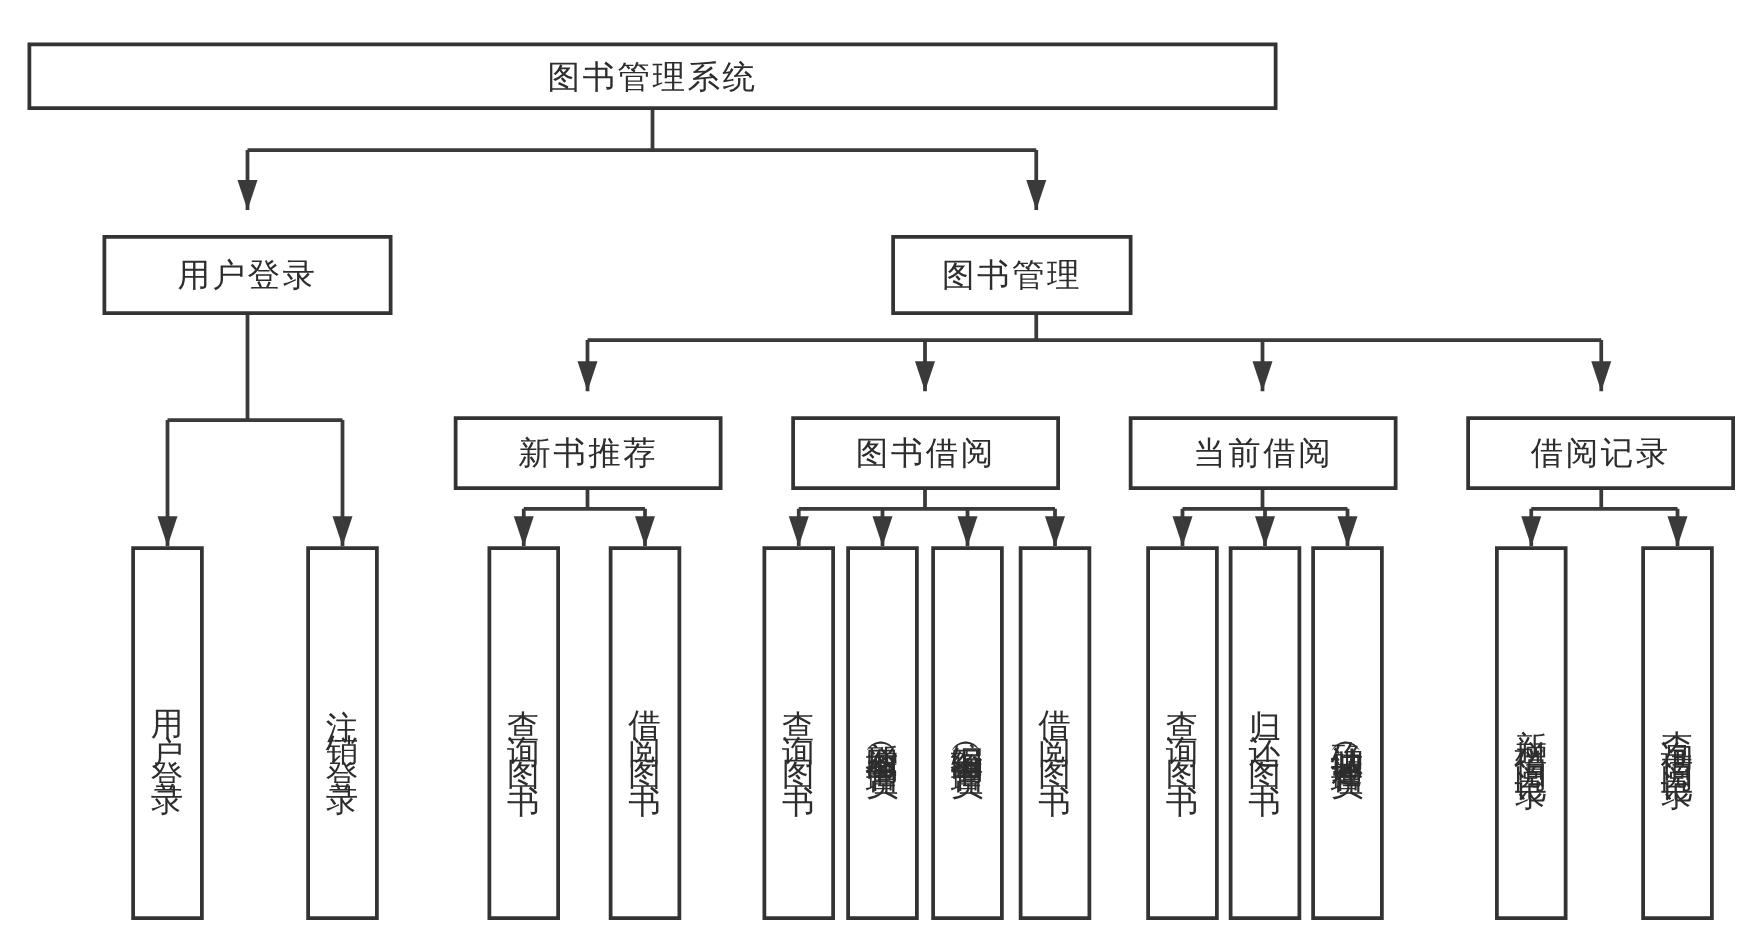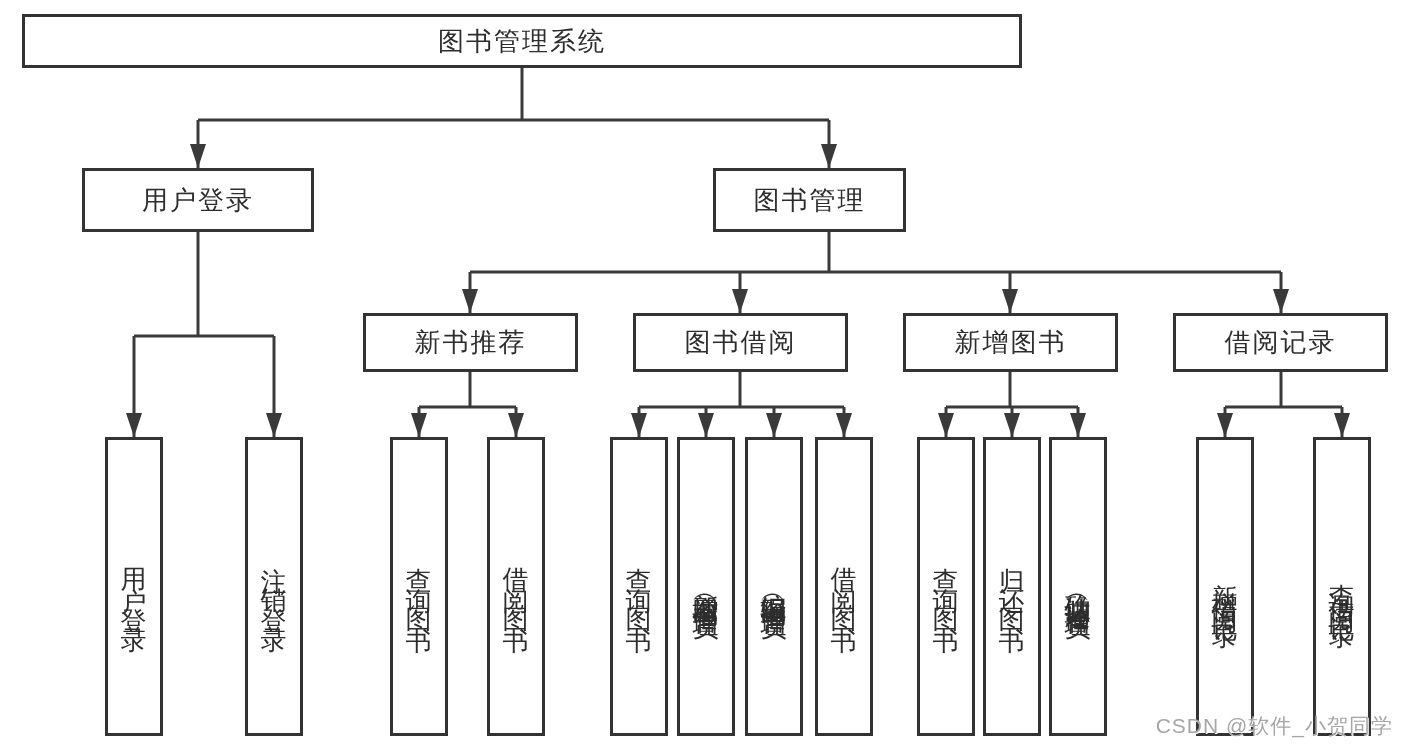--- a/index.html
+++ b/index.html
@@ -4,21 +4,21 @@
 <style>
   html,body{margin:0;padding:0;background:#fff;}
   #stage{
     position:relative;width:1405px;height:747px;background:#ffffff;overflow:hidden;
     font-family:"Liberation Sans","DejaVu Sans",sans-serif;color:#2d2d2d;
   }
   svg.wires{position:absolute;left:0;top:0;z-index:1;}
   .node{
     position:absolute;box-sizing:border-box;background:#ffffff;border:3px solid #333333;
     display:flex;align-items:center;justify-content:center;z-index:2;
-    font-size:26px;letter-spacing:2px;white-space:nowrap;
+    font-size:26px;letter-spacing:2px;white-space:nowrap;margin-top:20px;
   }
   .root{left:22px;top:14px;width:1000px;height:54px;}
   .lvl2{top:168px;height:64px;}
   .lvl3{top:313px;height:59px;border-width:3px;}
   .leaf{
     position:absolute;box-sizing:border-box;background:#fff;border:3px solid #333333;
     top:437px;width:58px;height:299px;z-index:2;
     display:flex;align-items:center;justify-content:center;
   }
   .vtext{
@@ -100,21 +100,21 @@
     <span>图书管理</span>
   </div>
 
   <div class="node lvl3" style="left:633px;width:215px;">
     <span>图书借阅</span>
   </div>
   <div class="node lvl3" style="left:363px;width:215px;">
     <span>新书推荐</span>
   </div>
   <div class="node lvl3" style="left:903px;width:215px;">
-    <span>新增图书</span>
+    <span>当前借阅</span>
   </div>
   <div class="node lvl3" style="left:1173px;width:215px;">
     <span>借阅记录</span>
   </div>
 
   <div class="leaf" style="left:105px;">
     <span class="vtext ls-short">用户登录</span>
   </div>
   <div class="leaf" style="left:245px;">
     <span class="vtext ls-short">注销登录</span>
@@ -150,15 +150,14 @@
     <span class="vtext ls-dense">确认归还（管理员）</span>
   </div>
 
   <div class="leaf" style="left:1196px;">
     <span class="vtext ls-med">新增借阅记录</span>
   </div>
   <div class="leaf" style="left:1313px;">
     <span class="vtext ls-med">查询借阅记录</span>
   </div>
 
-  <div class="watermark">CSDN @软件_小贺同学</div>
 
 </div>
 
 </body></html>

